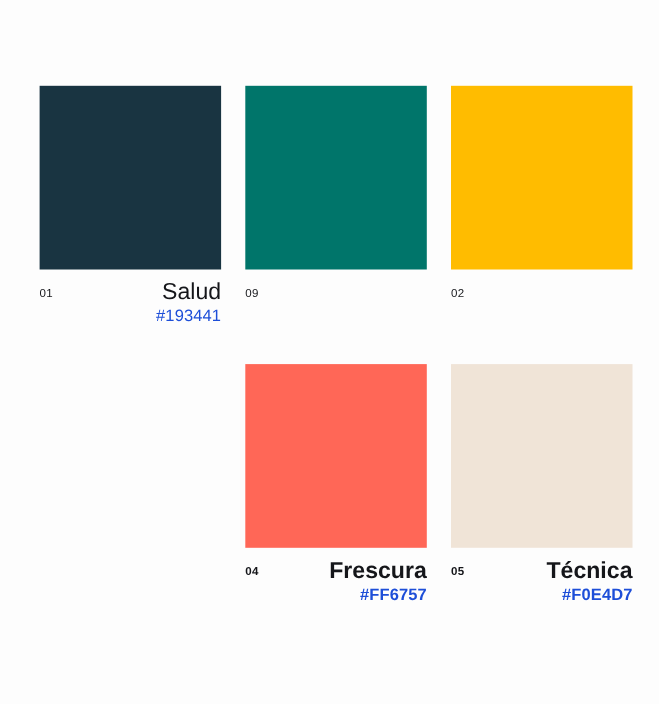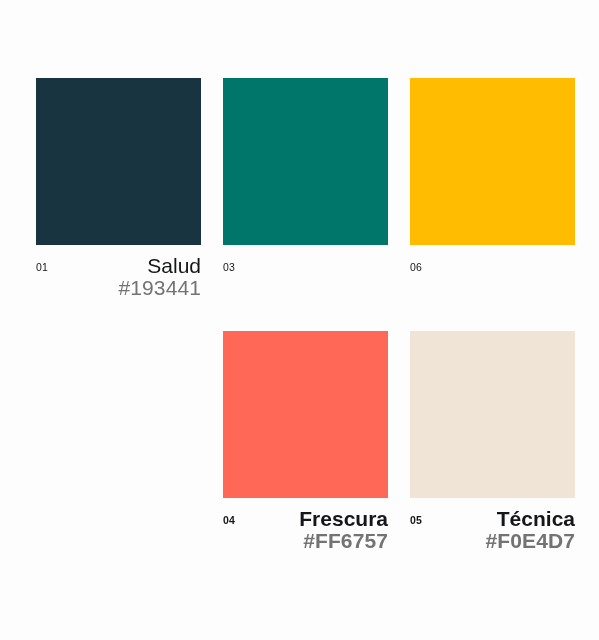--- a/index.html
+++ b/index.html
@@ -75,23 +75,23 @@
   .swatch-name {
     display: block;
     font-size: 21px;
     line-height: 22px;
     color: #15161a;
     white-space: nowrap;
   }
 
   .swatch-hex {
     display: block;
-    font-size: 21px;
+    font-size: 15px;
     line-height: 22px;
-    color: #737373;
+    color: #1d4ed8;
     white-space: nowrap;
     letter-spacing: 0.1px;
   }
 
   .cell.empty .caption { visibility: hidden; }
 </style>
 </head>
 <body style="background: rgb(253, 253, 253); color: rgb(21, 22, 26);">
 
 <div class="palette">
@@ -105,28 +105,28 @@
         <span class="swatch-text">
           <span class="swatch-name">Salud</span>
           <span class="swatch-hex">#193441</span>
         </span>
       </div>
     </div>
 
     <div class="cell">
       <div class="swatch" style="background-color: rgb(0, 117, 106);"></div>
       <div class="caption">
-        <span class="swatch-index">03</span>
+        <span class="swatch-index">09</span>
       </div>
     </div>
 
     <div class="cell">
       <div class="swatch" style="background-color: rgb(255, 188, 0);"></div>
       <div class="caption">
-        <span class="swatch-index">06</span>
+        <span class="swatch-index">02</span>
       </div>
     </div>
 
   </div>
 
   <div class="row row-2">
 
     <div class="cell empty">
       <div class="swatch"></div>
       <div class="caption">

